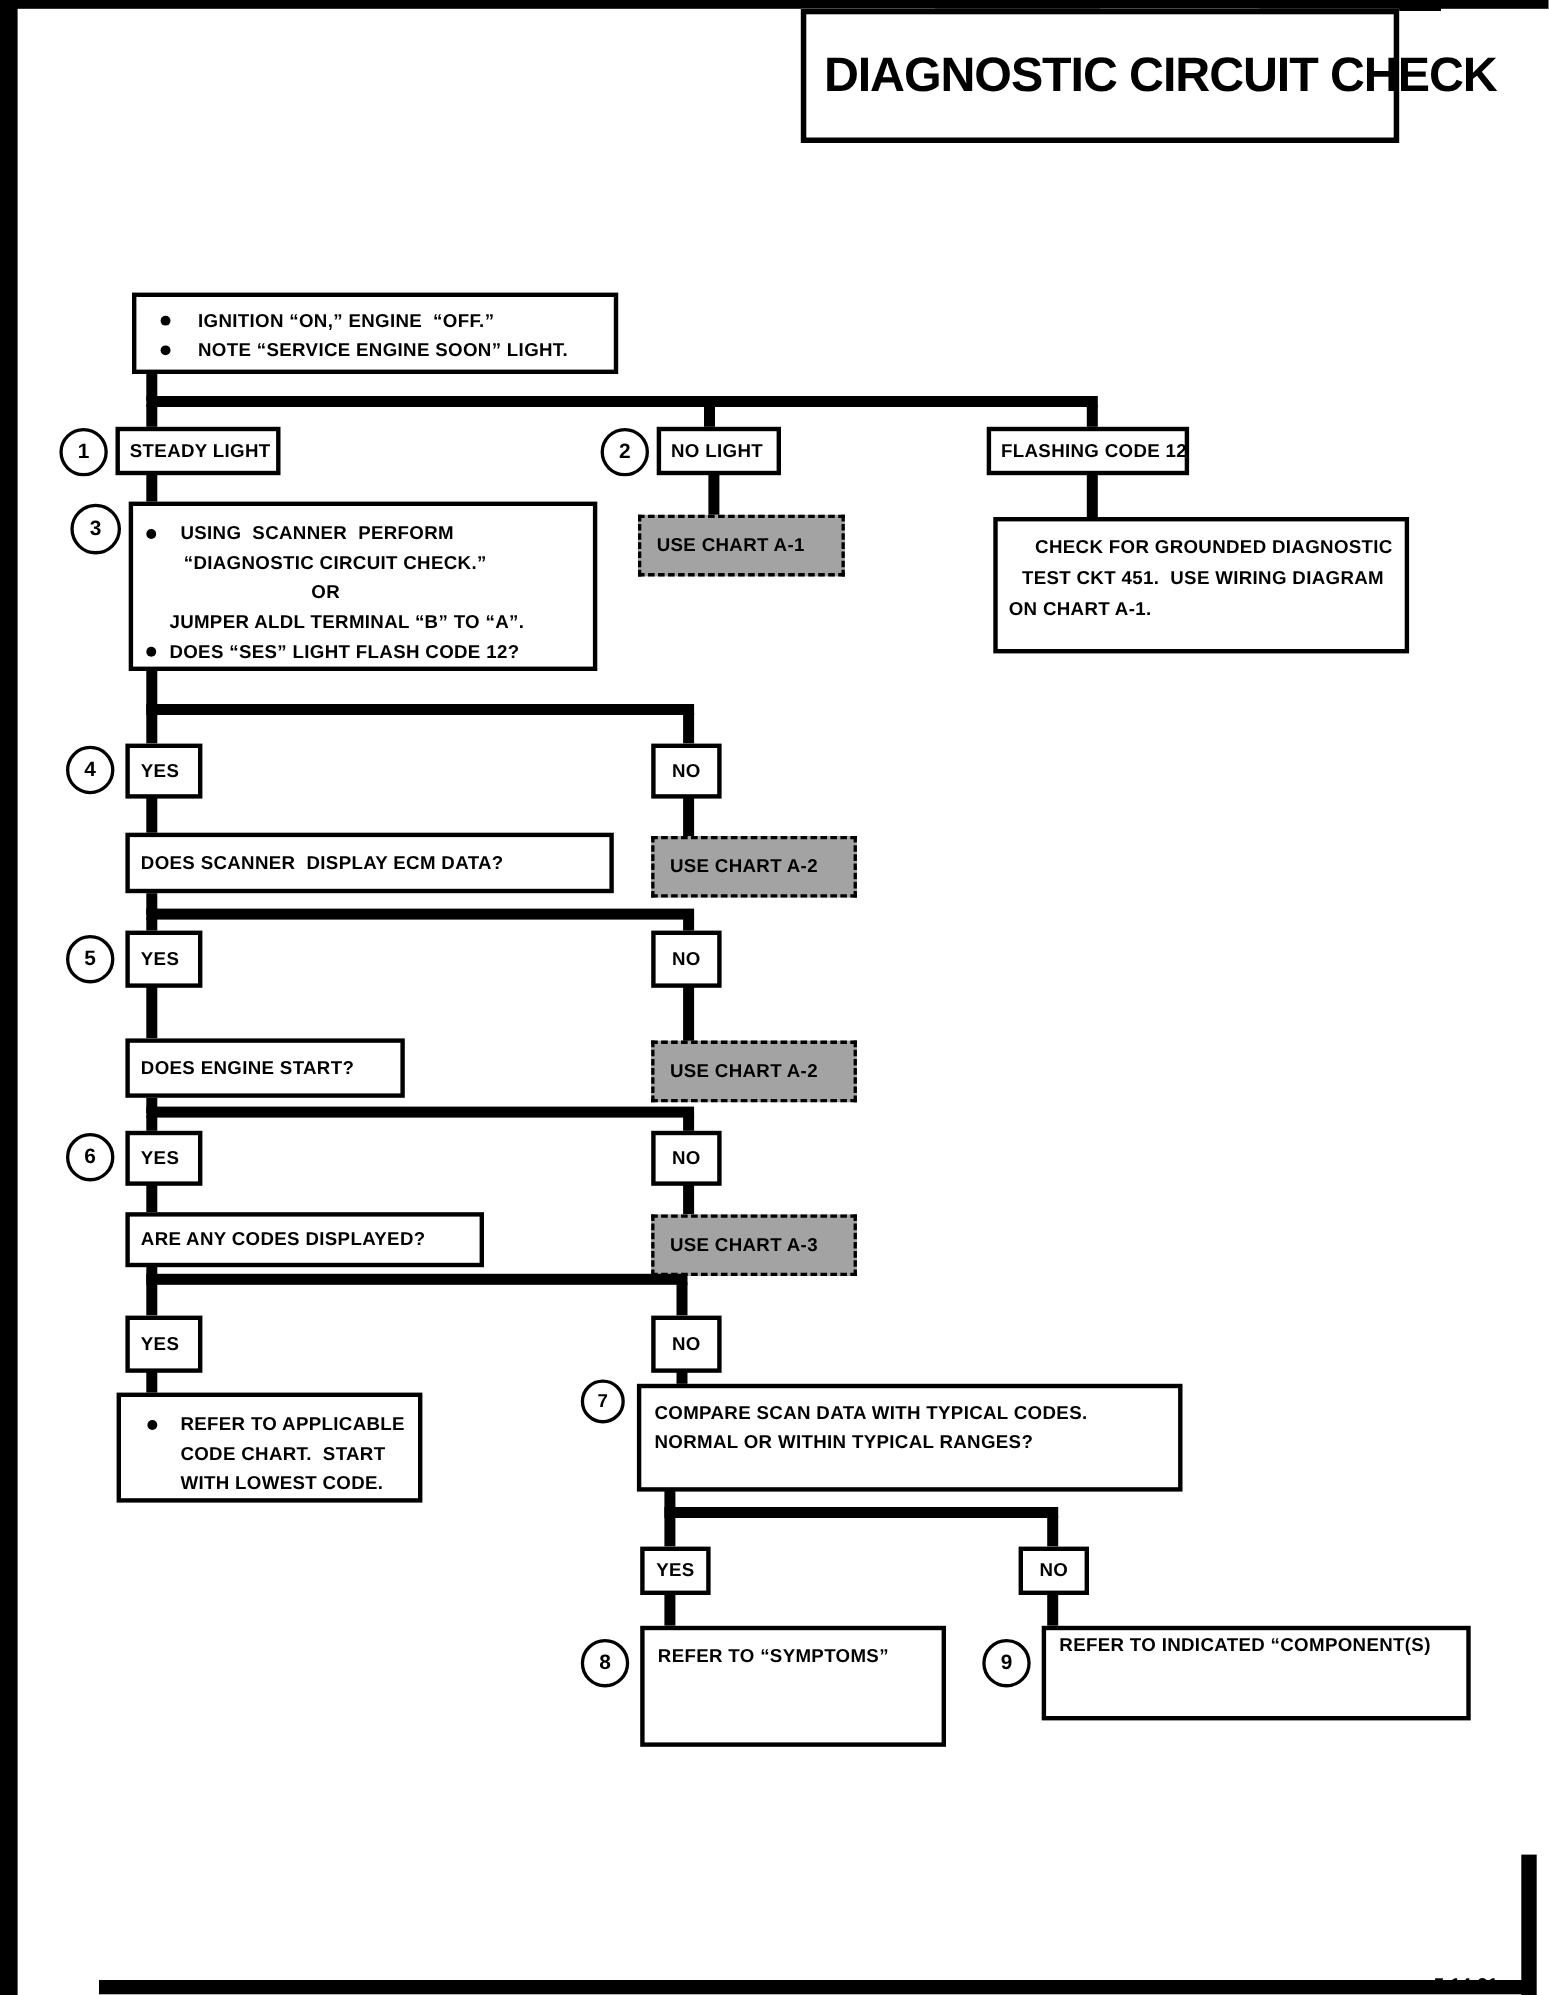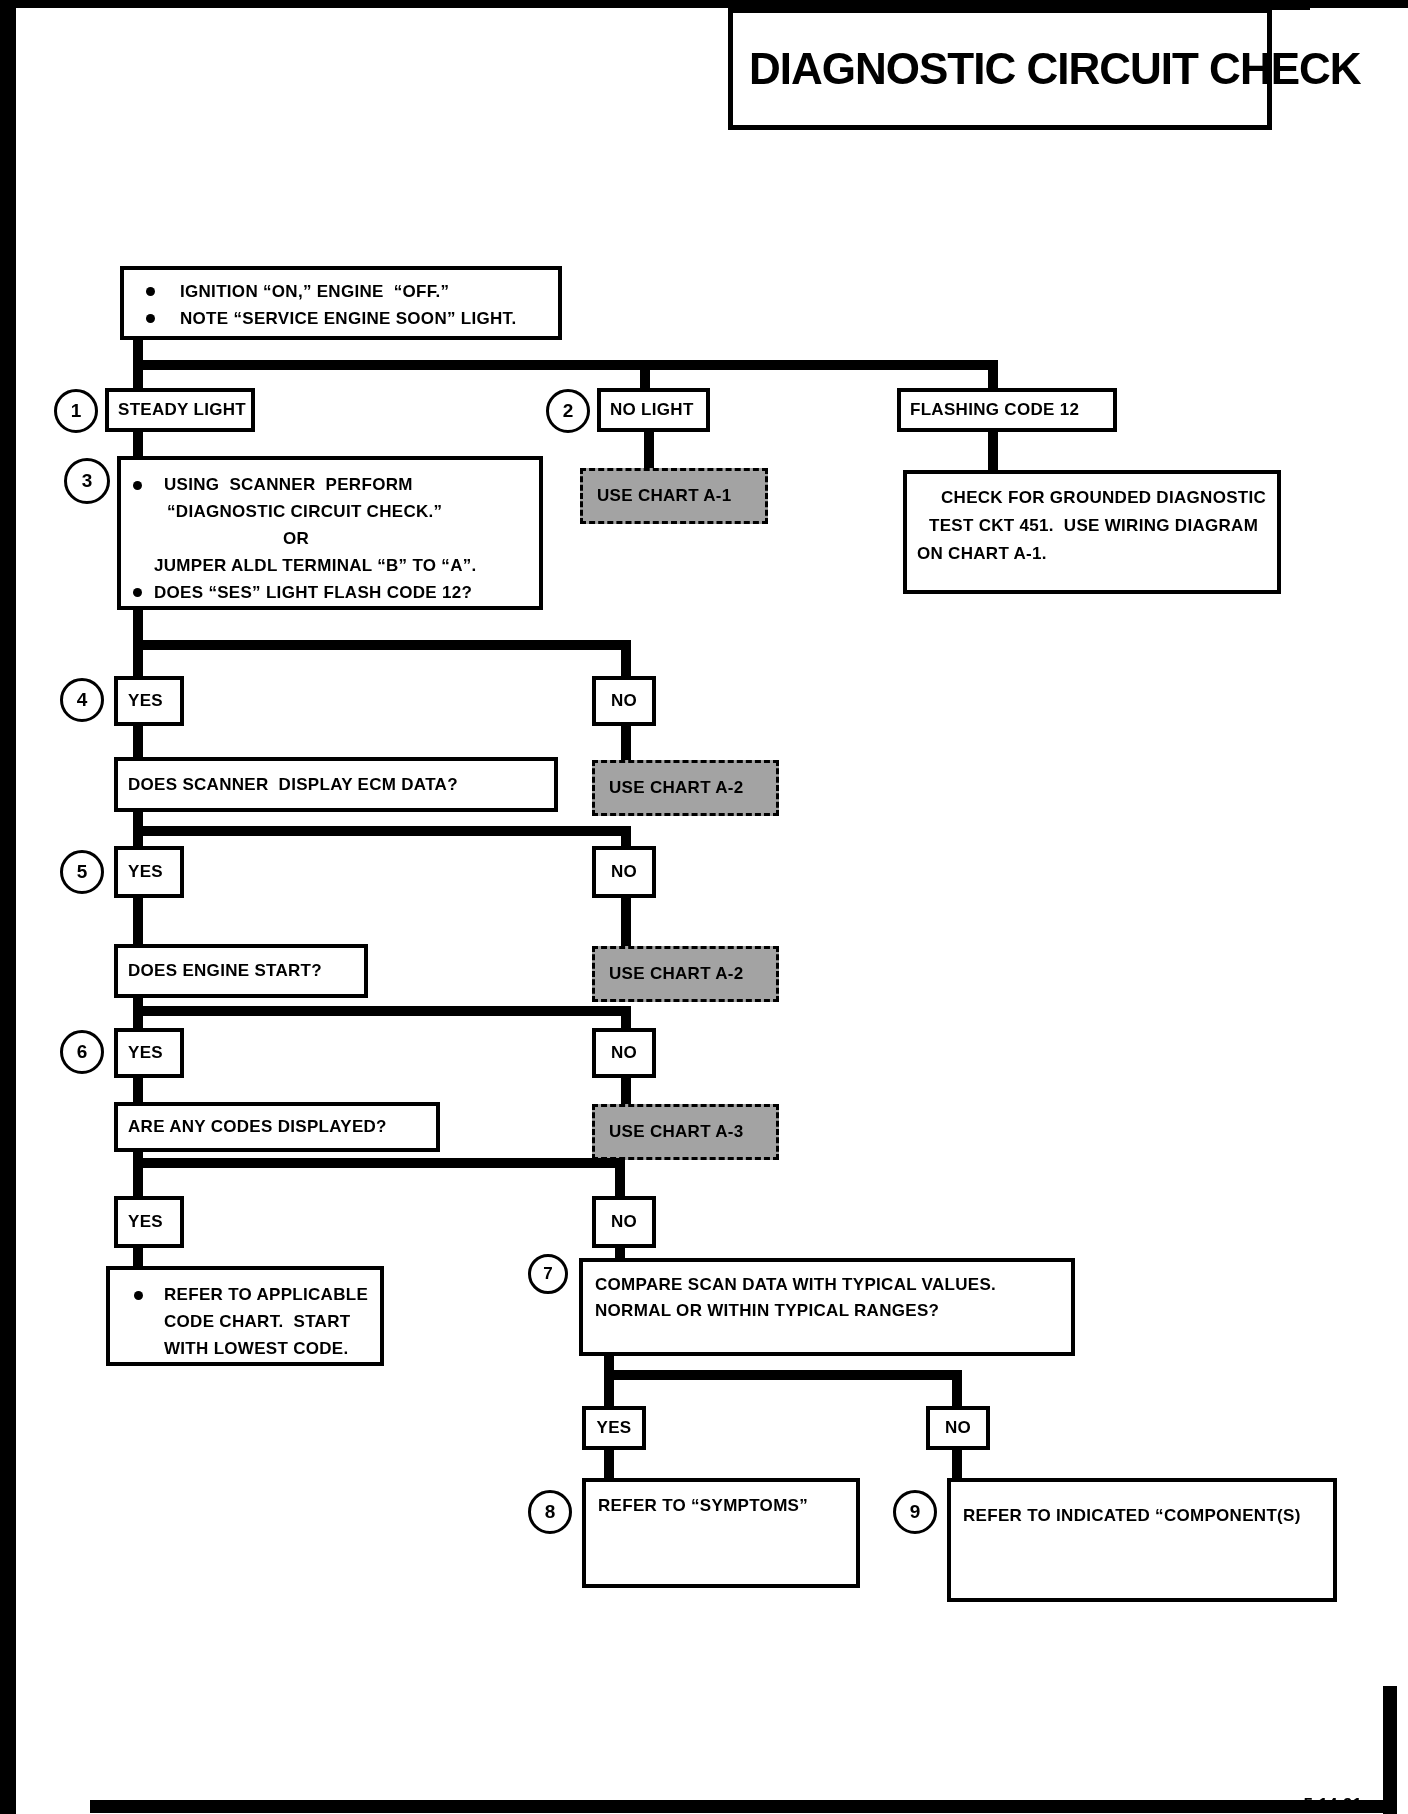--- a/index.html
+++ b/index.html
@@ -87,21 +87,21 @@
     <span class="lbl">STEADY LIGHT</span>
   </div>
 
   <div class="circ" style="left:546px;top:389px;width:44px;height:44px;">
       <span>2</span>
     </div>
   <div class="box flexc" style="left:597px;top:388px;width:113px;height:44px;padding-left:9px;">
     <span class="lbl">NO LIGHT</span>
   </div>
 
-  <div class="box flexc" style="left:897px;top:388px;width:220px;height:44px;padding-left:9px;">
+  <div class="box flexc" style="left:897px;top:388px;width:184px;height:44px;padding-left:9px;">
     <span class="lbl">FLASHING CODE 12</span>
   </div>
 
   <div class="cline" style="left:133px;top:430px;width:10px;height:30px;"></div>
   <div class="cline" style="left:644px;top:430px;width:10px;height:38px;"></div>
   <div class="cline" style="left:988px;top:430px;width:10px;height:40px;"></div>
 
   <div class="circ" style="left:64px;top:458px;width:46px;height:46px;">
       <span>3</span>
     </div>
@@ -242,21 +242,21 @@
     <div class="row" style="height:28px;">
         <span class="lbl" style="margin-left:54px;">WITH LOWEST CODE.</span>
       </div>
   </div>
 
   <div class="circ" style="left:528px;top:1254px;width:40px;height:40px;font-size:17px;">
       <span>7</span>
     </div>
   <div class="box vlines" style="left:579px;top:1258px;width:496px;height:98px;padding-top:10px;">
     <div class="row" style="height:26px;">
-        <span class="lbl" style="margin-left:12px;">COMPARE SCAN DATA WITH TYPICAL VALUES.</span>
+        <span class="lbl" style="margin-left:12px;">COMPARE SCAN DATA WITH TYPICAL CODES.</span>
       </div>
     <div class="row" style="height:26px;">
         <span class="lbl" style="margin-left:12px;">NORMAL OR WITHIN TYPICAL RANGES?</span>
       </div>
   </div>
 
   <div class="cline" style="left:604px;top:1354px;width:10px;height:24px;"></div>
   <div class="cline" style="left:604px;top:1370px;width:358px;height:10px;"></div>
   <div class="cline" style="left:604px;top:1378px;width:10px;height:28px;"></div>
   <div class="cline" style="left:952px;top:1378px;width:10px;height:28px;"></div>
@@ -274,21 +274,21 @@
   <div class="circ" style="left:528px;top:1490px;width:44px;height:44px;">
       <span>8</span>
     </div>
   <div class="box" style="left:582px;top:1478px;width:278px;height:110px;padding:14px 0 0 12px;">
     <span class="lbl">REFER TO “SYMPTOMS”</span>
   </div>
 
   <div class="circ" style="left:893px;top:1490px;width:44px;height:44px;">
       <span>9</span>
     </div>
-  <div class="box vlines" style="left:947px;top:1478px;width:390px;height:124px;padding-top:20px;">
+  <div class="box vlines" style="left:947px;top:1478px;width:390px;height:86px;padding-top:0;">
     <div class="row" style="height:28px;">
         <span class="lbl" style="margin-left:12px;">REFER TO INDICATED “COMPONENT(S)</span>
       </div>
   </div>
 
   <div class="footer">
     <div>5-14-91</div>
     
   </div>
 

